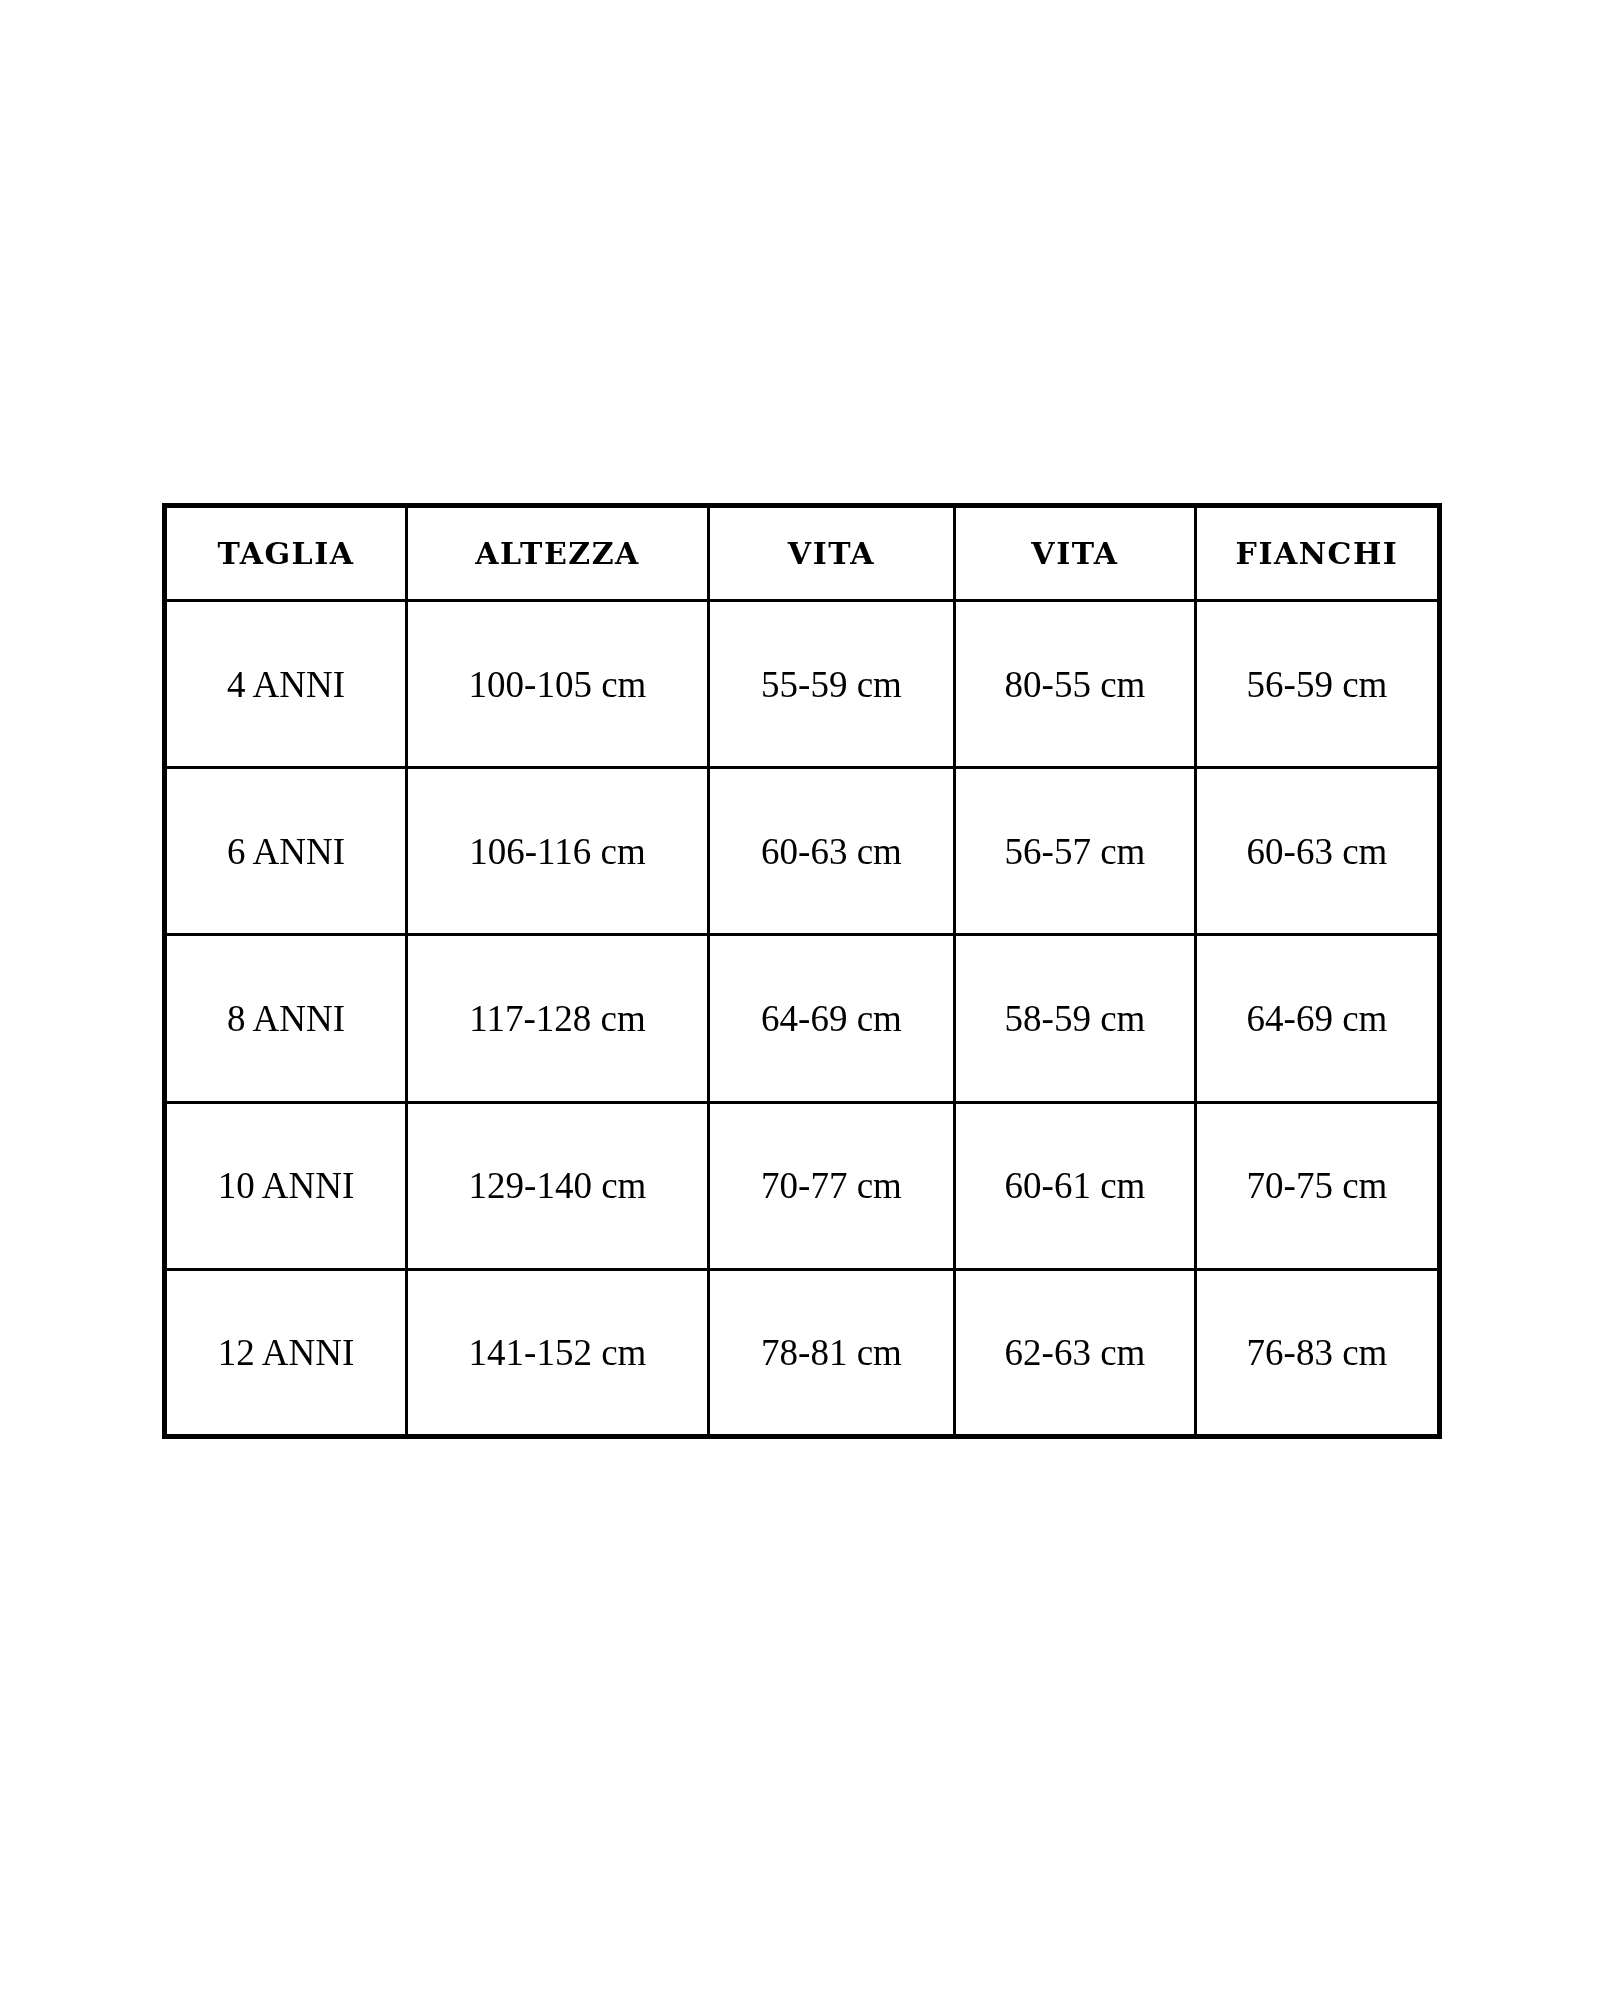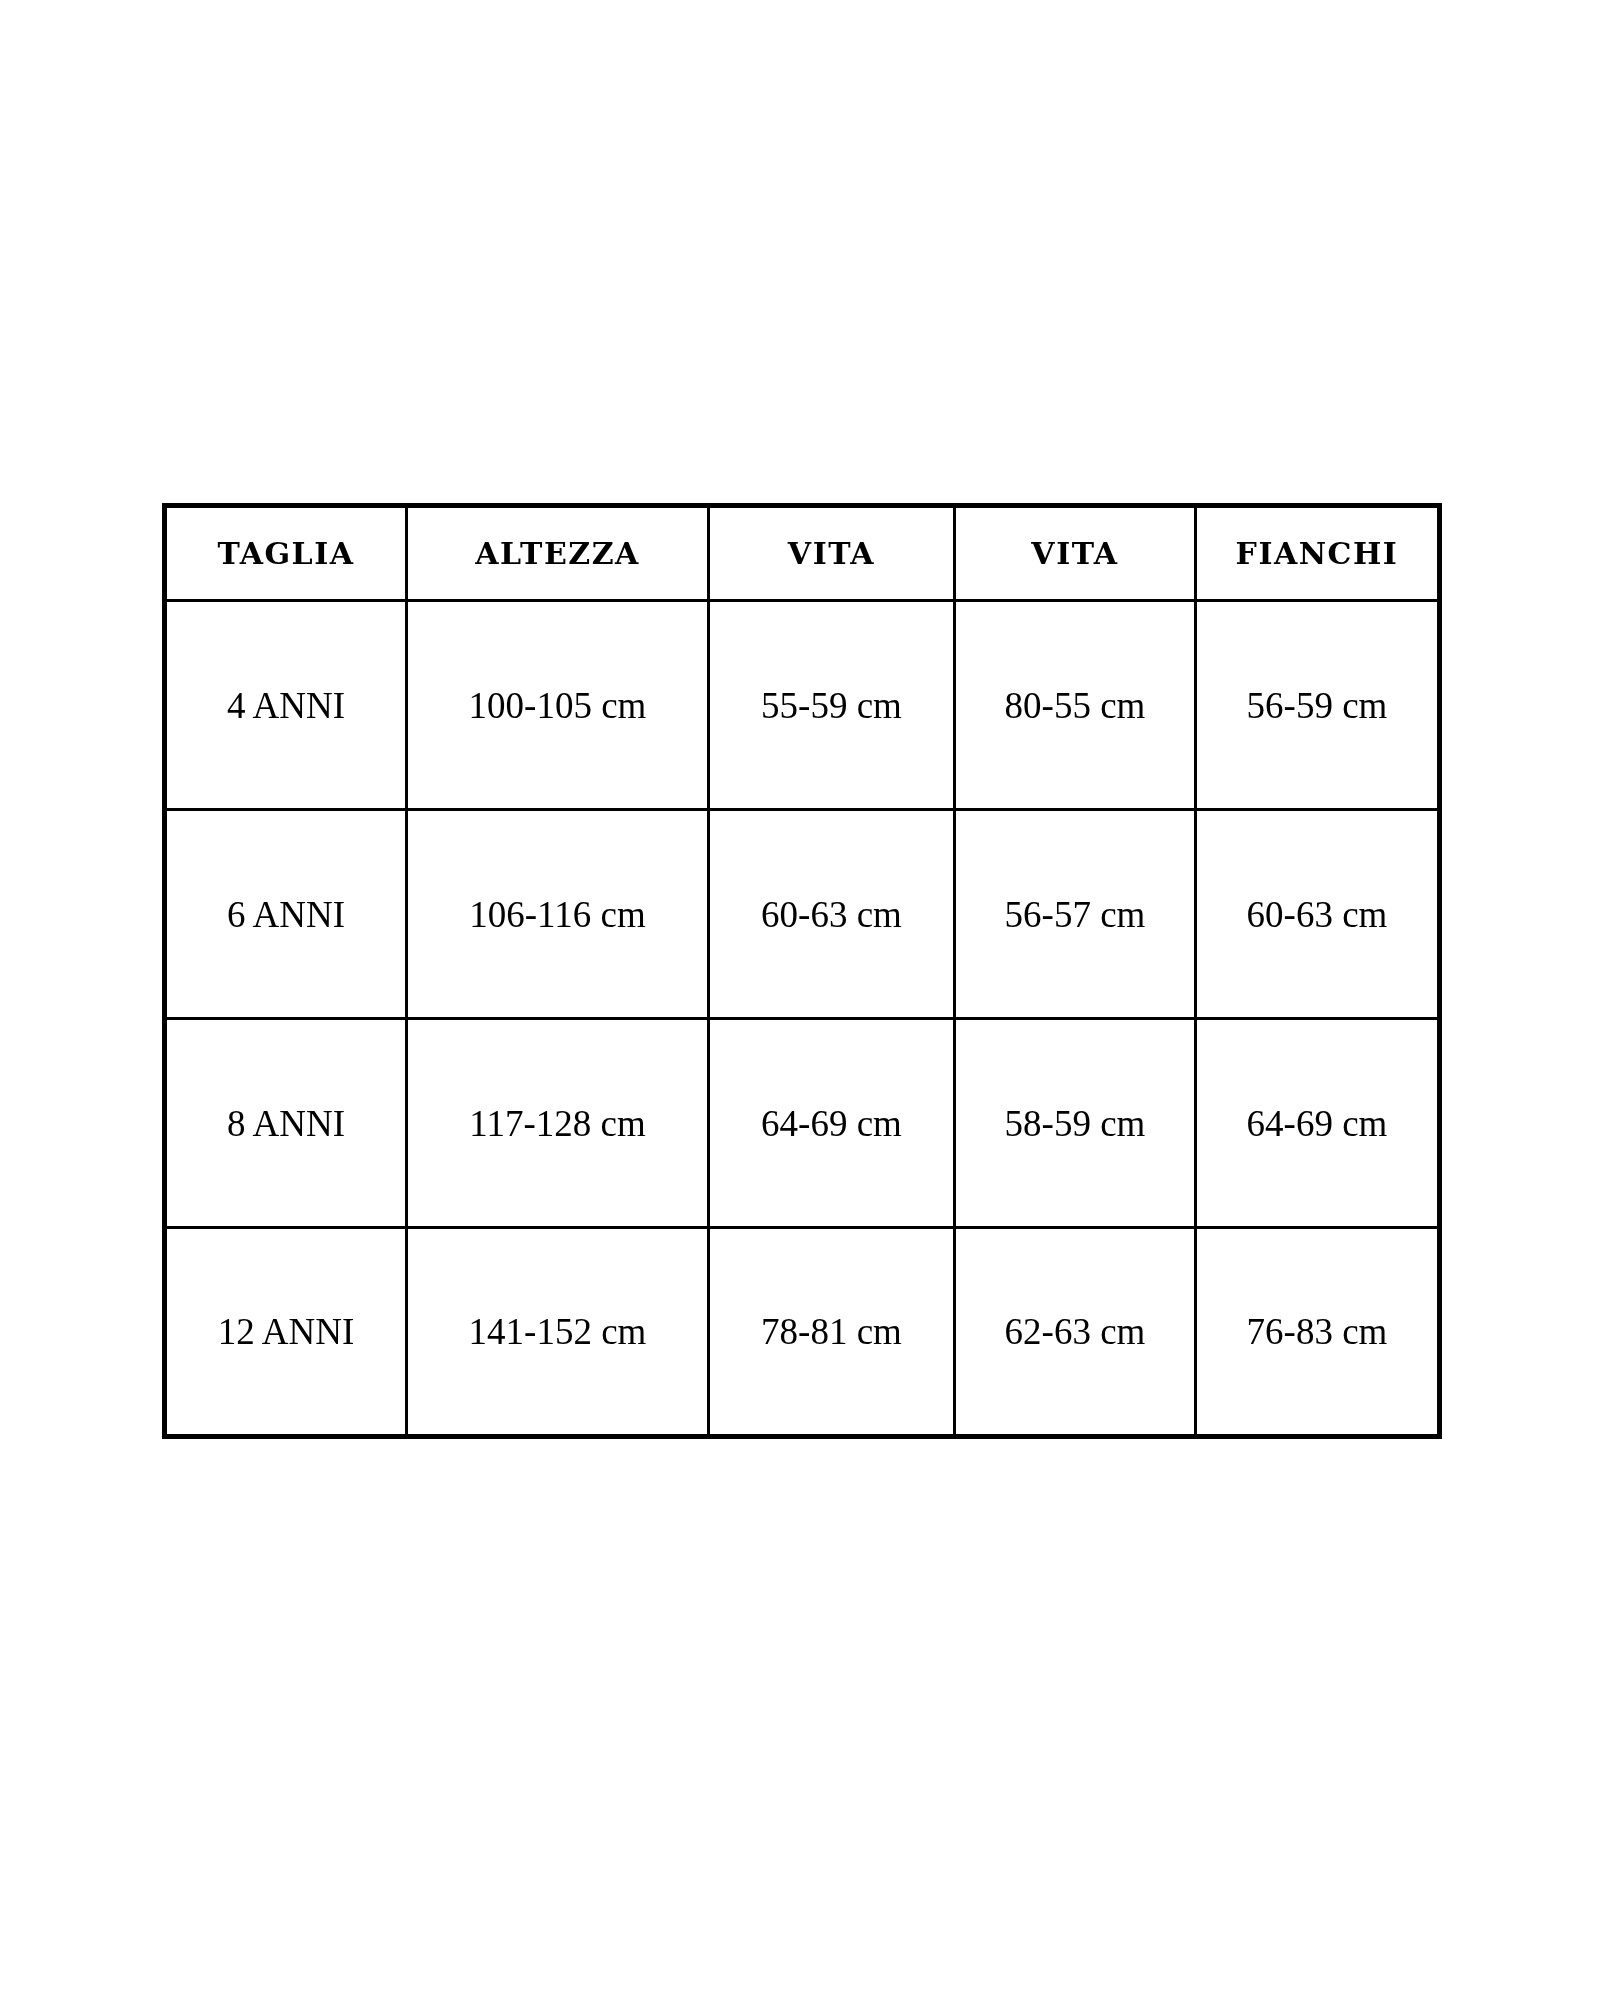--- a/index.html
+++ b/index.html
@@ -98,20 +98,27 @@
         <td>60-63 cm</td>
       </tr>
       <tr class="data-row">
         <td>8 ANNI</td>
         <td>117-128 cm</td>
         <td>64-69 cm</td>
         <td>58-59 cm</td>
         <td>64-69 cm</td>
       </tr>
       <tr class="data-row">
+        <td>10 ANNI</td>
+        <td>129-140 cm</td>
+        <td>70-77 cm</td>
+        <td>60-61 cm</td>
+        <td>70-75 cm</td>
+      </tr>
+      <tr class="data-row">
         <td>12 ANNI</td>
         <td>141-152 cm</td>
         <td>78-81 cm</td>
         <td>62-63 cm</td>
         <td>76-83 cm</td>
       </tr>
     </tbody>
   </table>
 </div>
 

